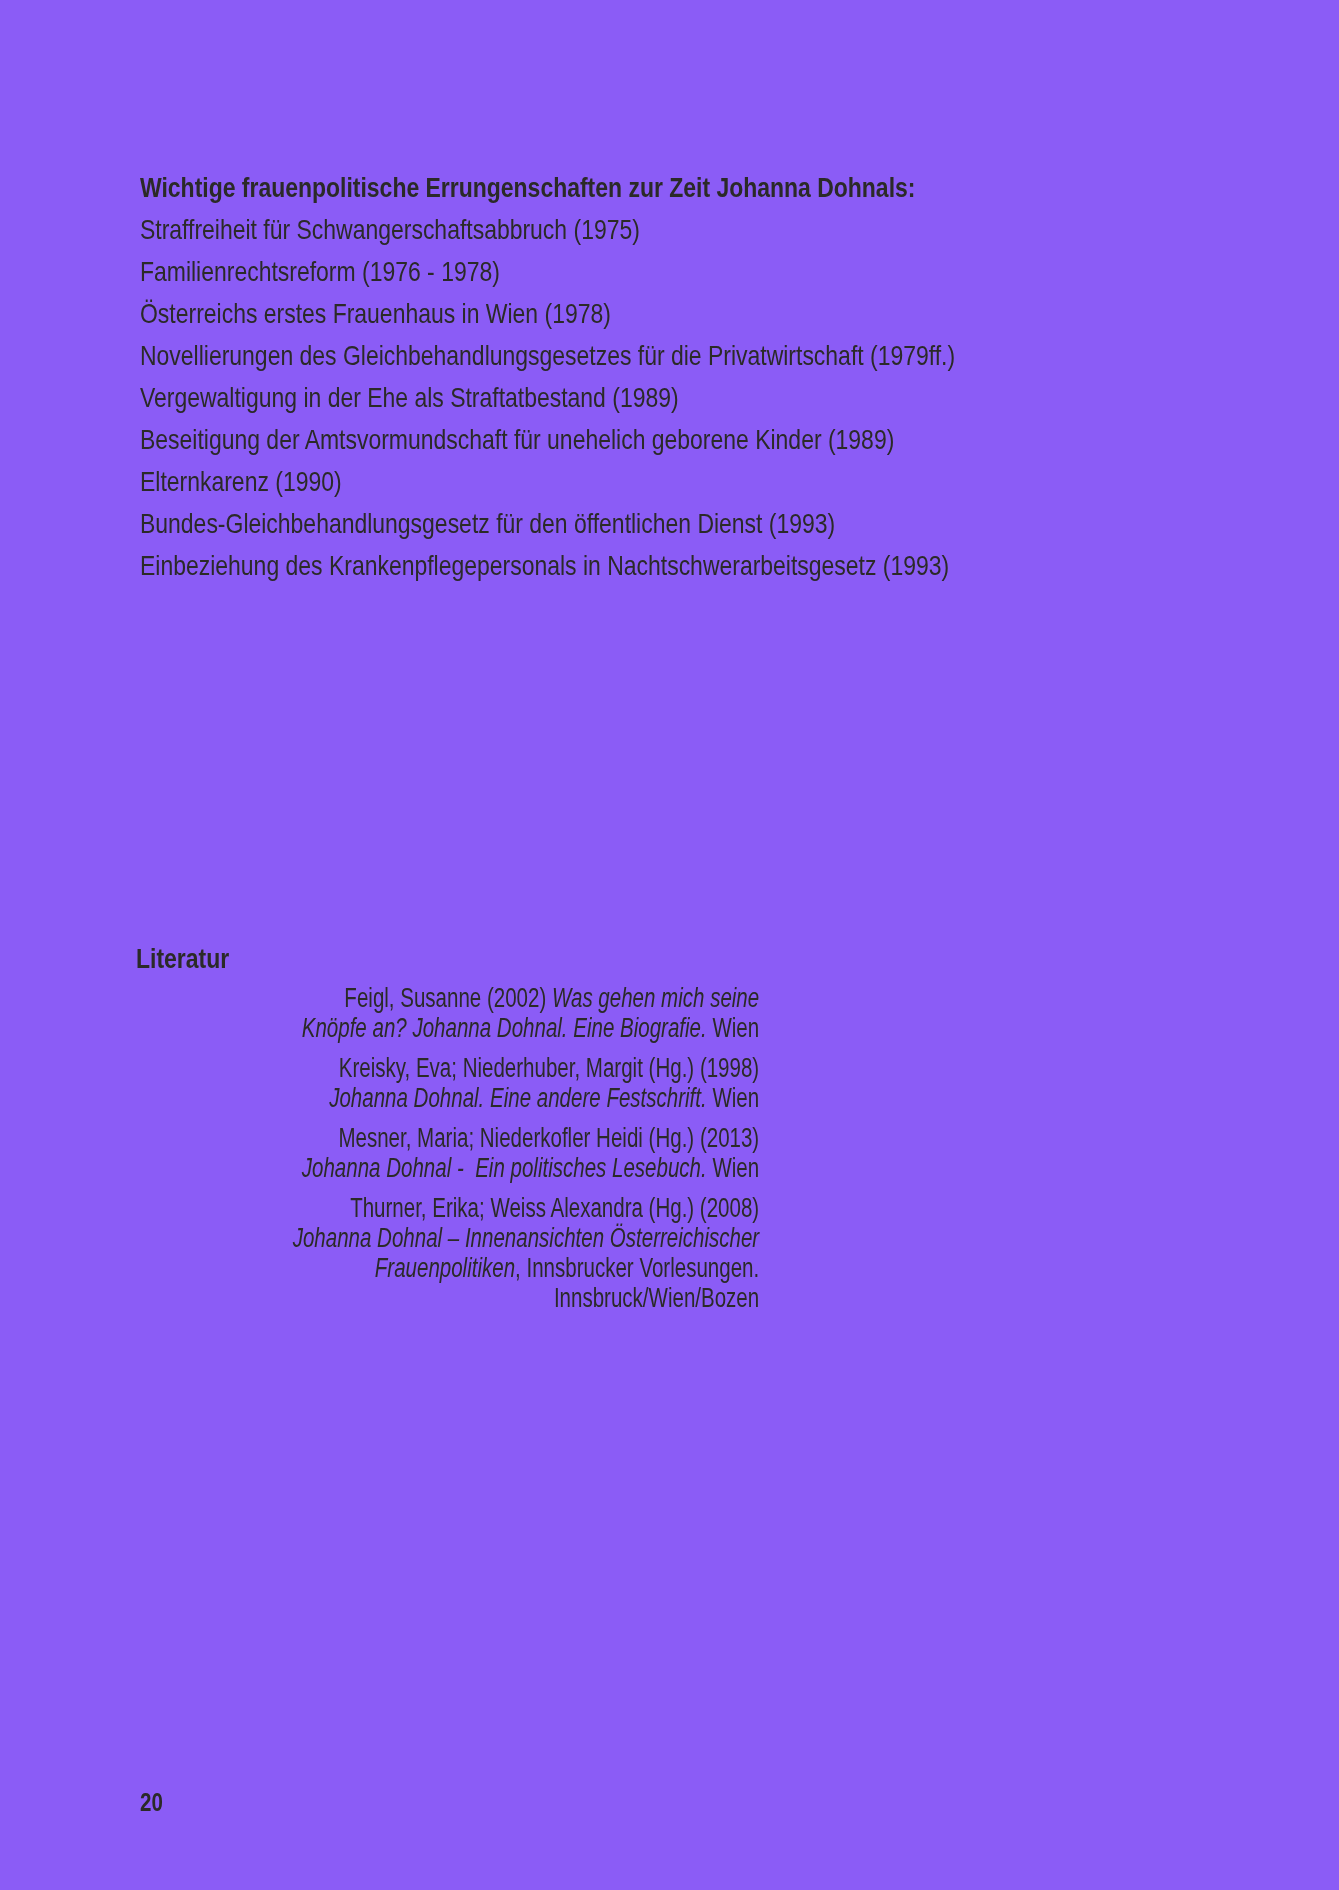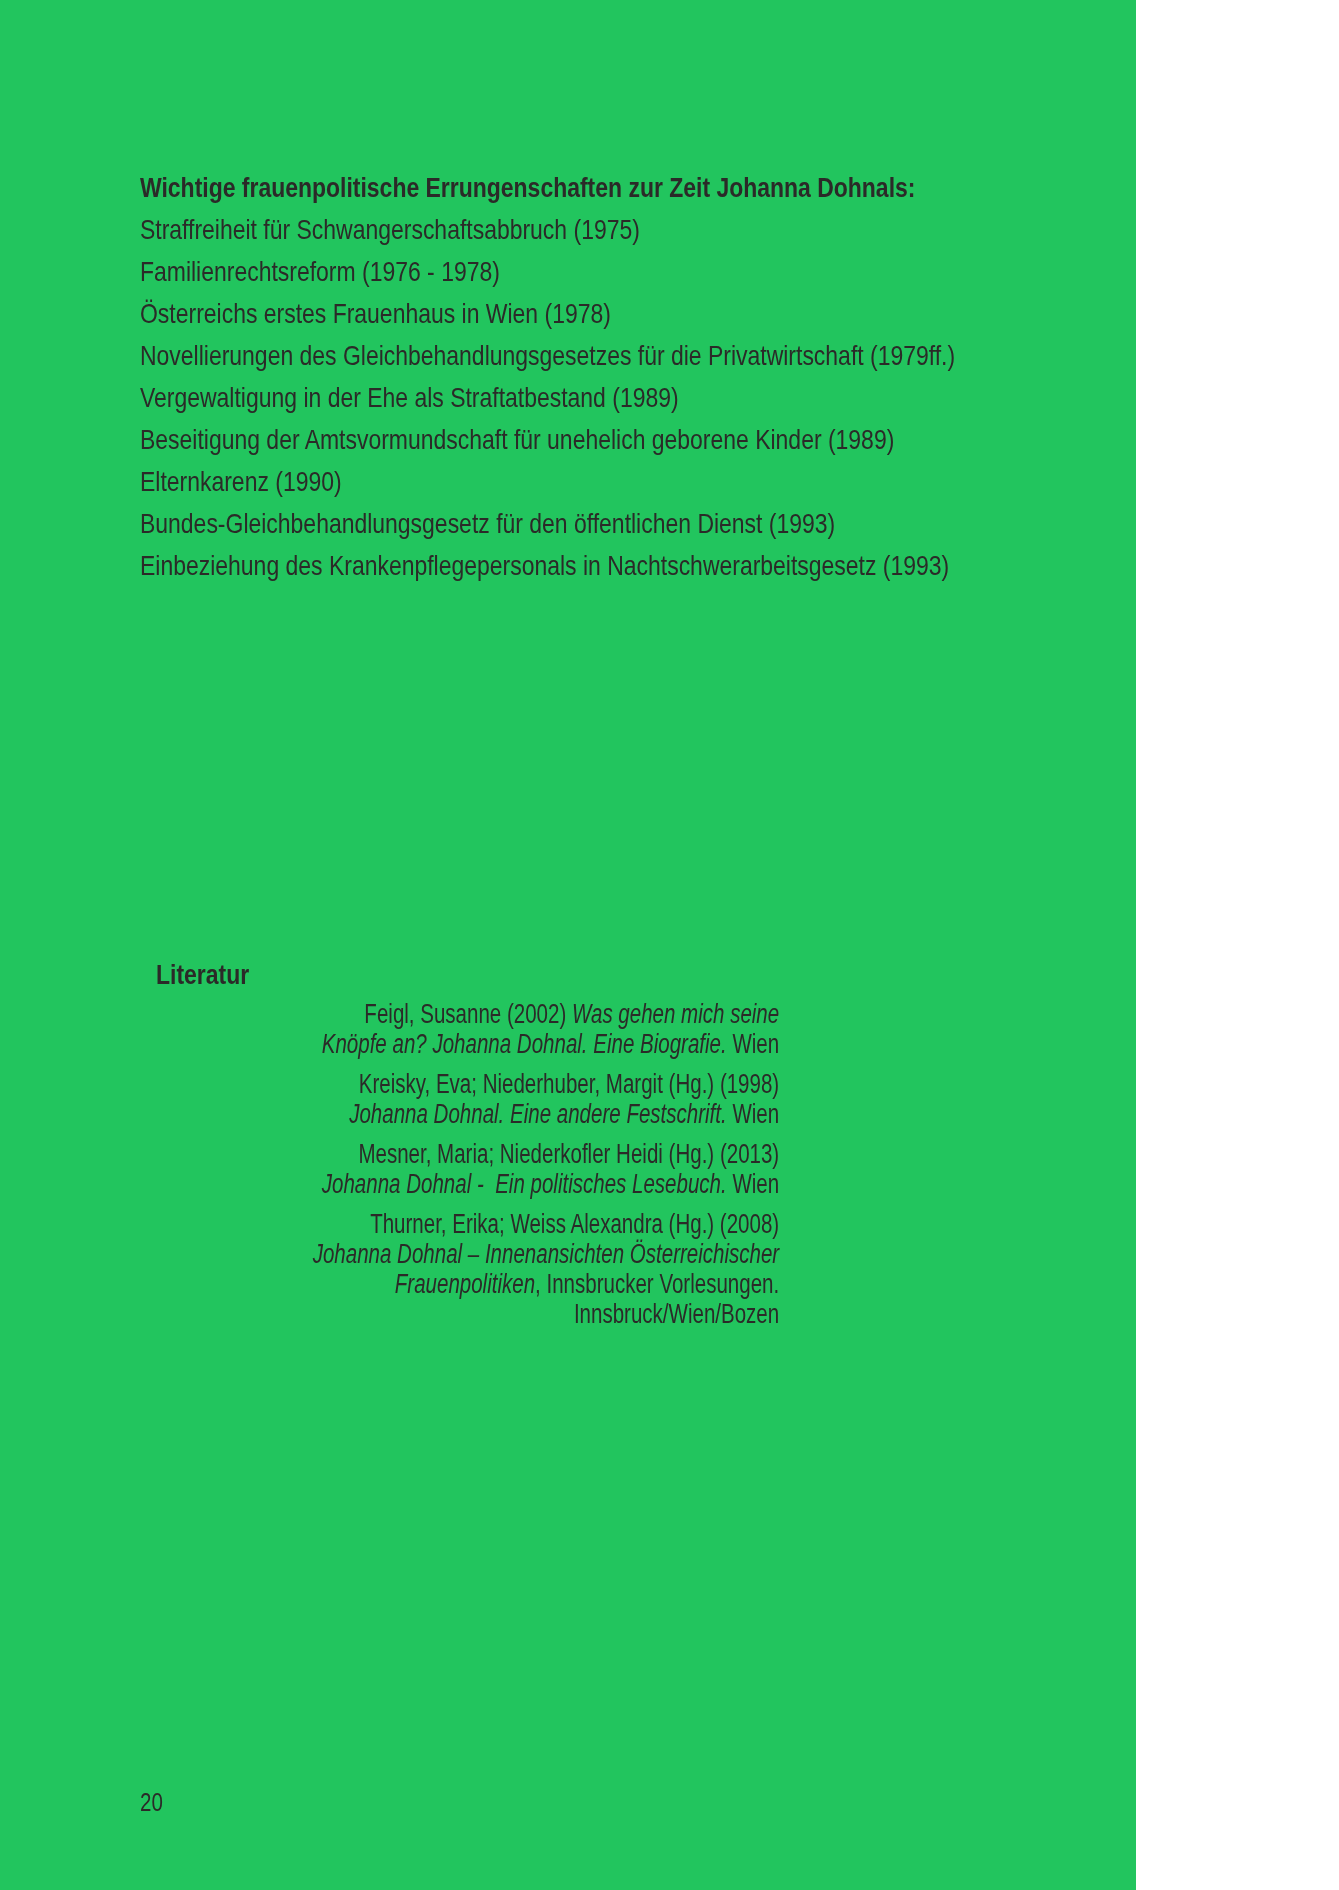--- a/index.html
+++ b/index.html
@@ -3,23 +3,23 @@
 <meta charset="utf-8">
 <title>Document</title>
 <style>
   html, body {
     margin: 0;
     padding: 0;
     background: #ffffff;
   }
   .page {
     position: relative;
-    width: 1136px;
+    width: 1339px;
     height: 1890px;
-    background: #22c55e;
+    background: #8b5cf6;
     overflow: hidden;
     font-family: "Liberation Sans", sans-serif;
     color: #2b2a28;
     -webkit-font-smoothing: antialiased;
   }
   
   .cx {
     display: block;
     transform: scaleX(0.82);
     transform-origin: 0 50%;
@@ -45,24 +45,23 @@
     line-height: 42px;
   }
   .achv-item {
     font-size: 28px;
     font-weight: normal;
     line-height: 42px;
   }
 
   .literature {
     position: absolute;
-    left: 156px;
+    left: 136px;
     top: 944px;
     width: 820px;
-    margin-top: 16px;
   }
   .lit-heading {
     margin: 0 0 9px 0;
     font-size: 28px;
     font-weight: bold;
     line-height: 30px;
   }
   .bib-entry {
     margin: 0 0 10px 0;
     font-size: 27px;
@@ -71,21 +70,21 @@
   }
   .bib-entry em {
     font-style: italic;
   }
 
   .page-number {
     position: absolute;
     left: 140px;
     top: 1790px;
     font-size: 25px;
-    font-weight: normal;
+    font-weight: bold;
     line-height: 25px;
     text-align: right;
   }
 </style>
 </head>
 <body>
 
 <div class="page">
 
   <section class="achievements">

